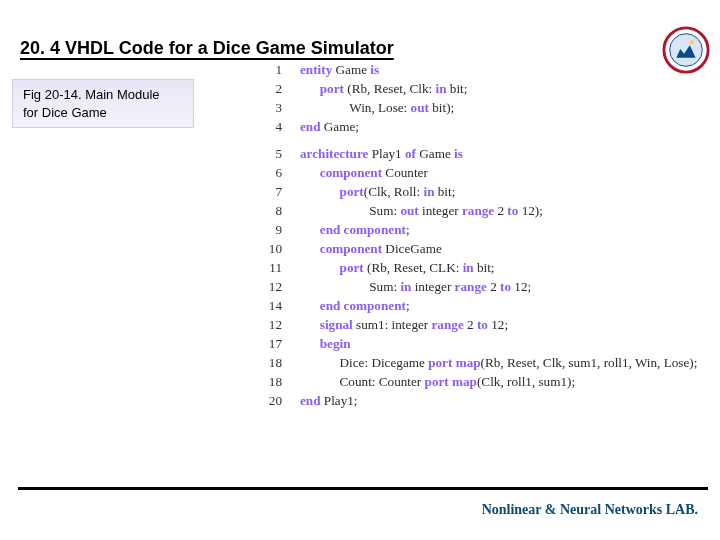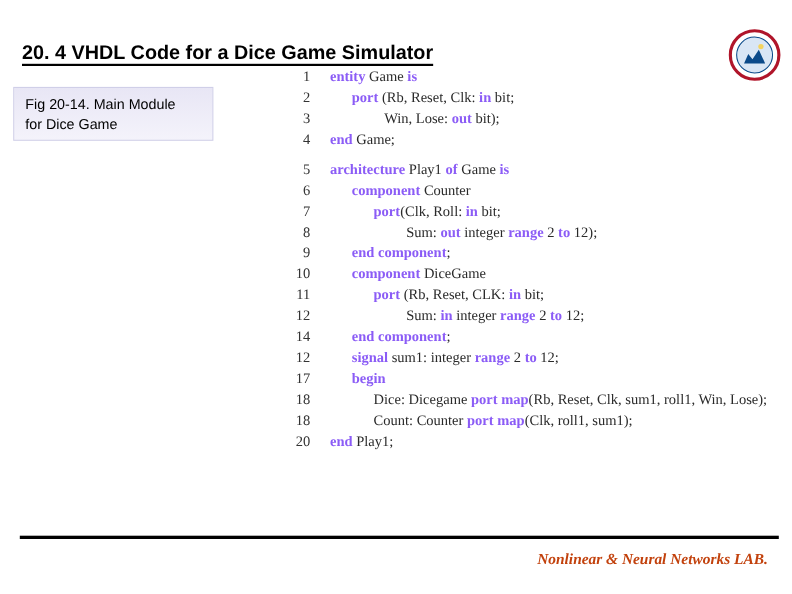--- a/index.html
+++ b/index.html
@@ -70,25 +70,24 @@
     left: 18px;
     right: 12px;
     bottom: 50px;
     height: 3px;
     background: #000;
   }
   .footer-text {
     position: absolute;
     right: 22px;
     bottom: 22px;
-    font-style: italic;
     font-weight: bold;
     font-family: Georgia, serif;
     font-size: 14px;
-    color: #c2410c;
+    color: #0c4a6e;
   }
 </style>
 </head>
 <body>
 
 <div class="header">
   <div class="title">20. 4 VHDL Code for a Dice Game Simulator</div>
   <div class="logo">
     <svg viewBox="0 0 100 100">
       <circle cx="50" cy="50" r="46" fill="none" stroke="#b0152a" stroke-width="6"></circle>

